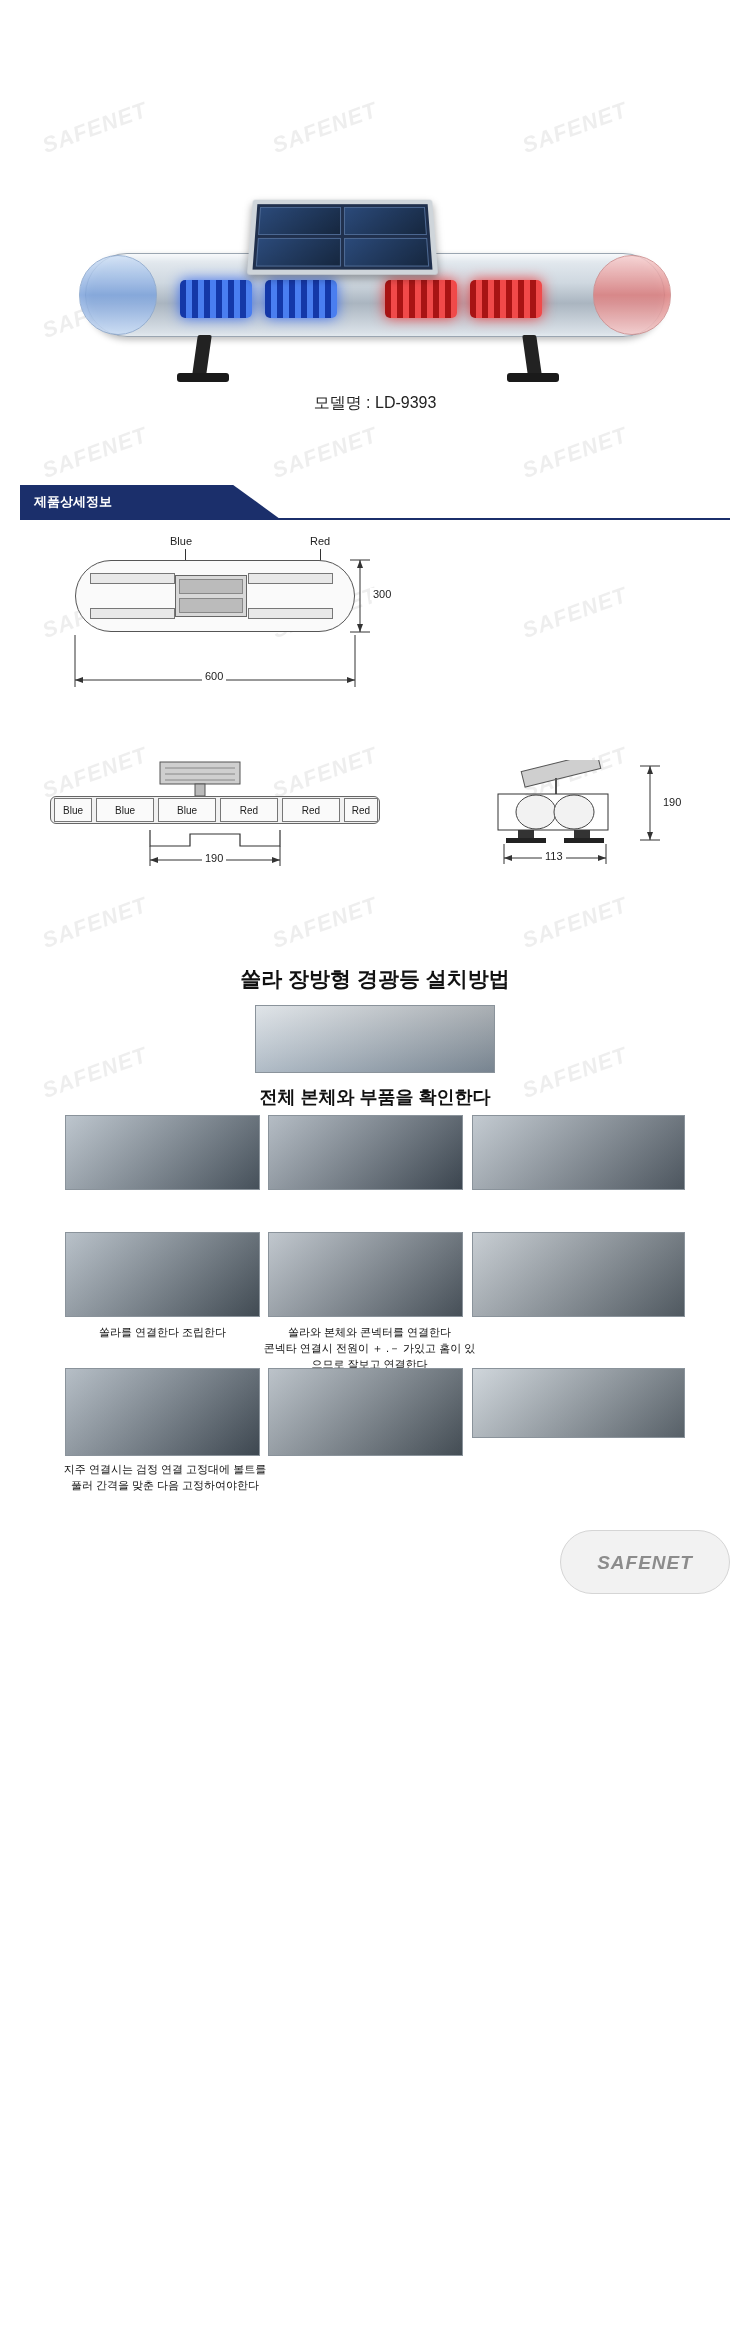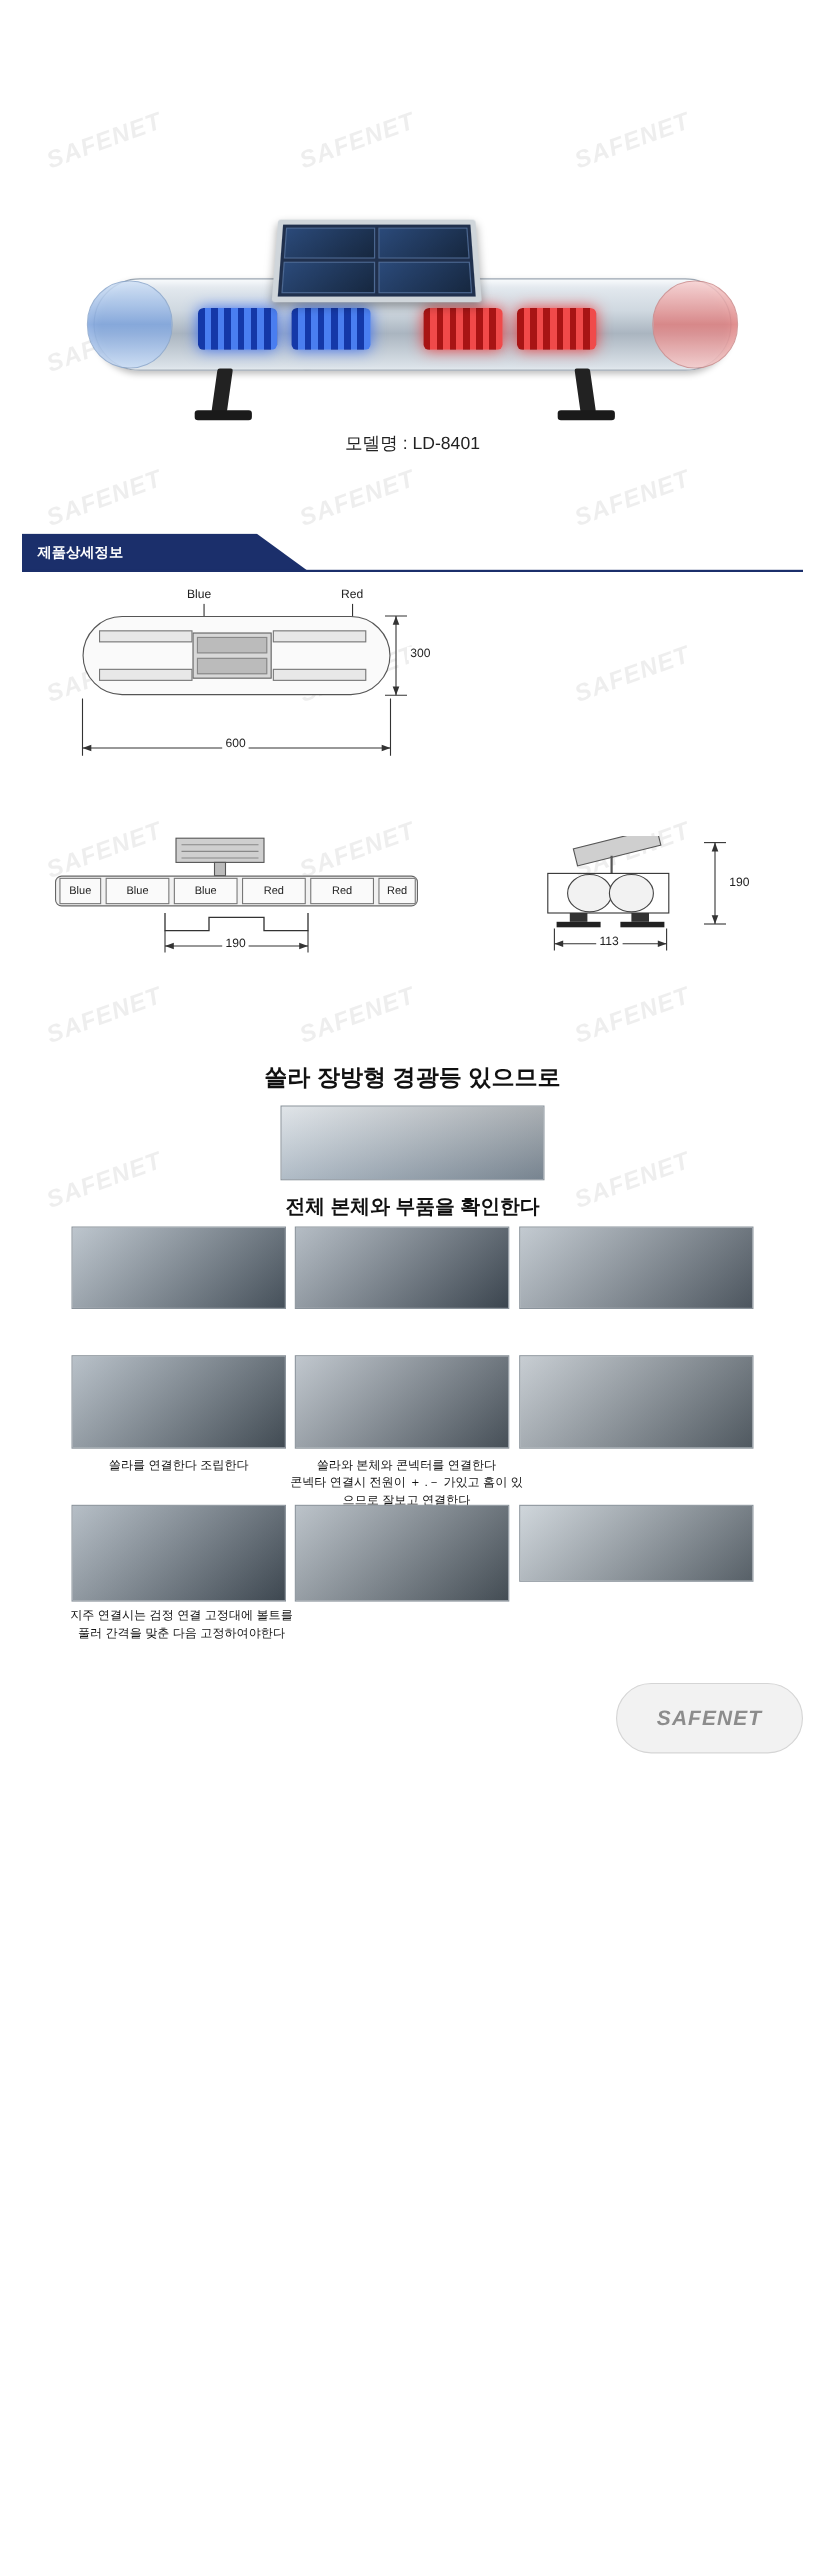--- a/index.html
+++ b/index.html
@@ -149,21 +149,21 @@
             <div></div>
           </div>
       </div>
       <div class="leg l"></div>
       <div class="leg r"></div>
       <div class="leg-foot l"></div>
       <div class="leg-foot r"></div>
     </div>
   </div>
 
-  <div class="model-name">모델명 : LD-8401</div>
+  <div class="model-name">모델명 : LD-9393</div>
 
   <div class="sec-head">
     <div class="bg"></div>
     <div class="label">제품상세정보</div>
   </div>
   <div class="sec-rule"></div>
 
   <div class="draw d1">
 
     <div style="position:absolute; left:140px; top:0; font-size:11px;">Blue</div>
@@ -254,21 +254,21 @@
       <line x1="34" y1="98" x2="136" y2="98" stroke="#333" stroke-width="1"></line>
       <polygon points="34,98 42,95 42,101" fill="#333"></polygon>
       <polygon points="136,98 128,95 128,101" fill="#333"></polygon>
       <line x1="34" y1="84" x2="34" y2="104" stroke="#333" stroke-width="1"></line>
       <line x1="136" y1="84" x2="136" y2="104" stroke="#333" stroke-width="1"></line>
     </svg>
     <div class="dim-label" style="left:190px; top:36px;">190</div>
     <div class="dim-label" style="left:72px; top:90px;">113</div>
   </div>
 
-  <div class="install-title">쏠라 장방형 경광등 있으므로</div>
+  <div class="install-title">쏠라 장방형 경광등 설치방법</div>
 
   <div class="photo" style="left:255px; top:1005px; width:240px; height:68px; background:linear-gradient(180deg,#cfd6dc,#9fb0c0);">
       <div class="sheen"></div>
     </div>
   <div class="step-cap" style="top:1085px;">전체 본체와 부품을 확인한다</div>
 
   <div class="photo" style="left:65px;  top:1115px; width:195px; height:75px; background:linear-gradient(140deg,#9aa7b3,#5d6b78);">
       <div class="sheen"></div>
     </div>
   <div class="photo" style="left:268px; top:1115px; width:195px; height:75px; background:linear-gradient(140deg,#8d99a5,#4f5c69);">

